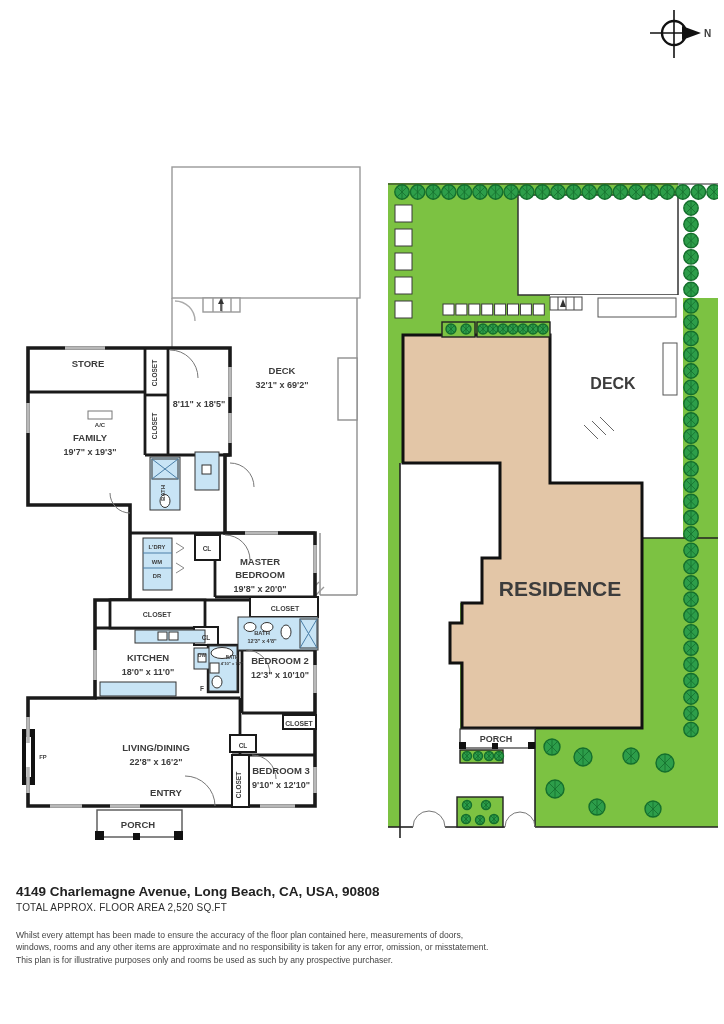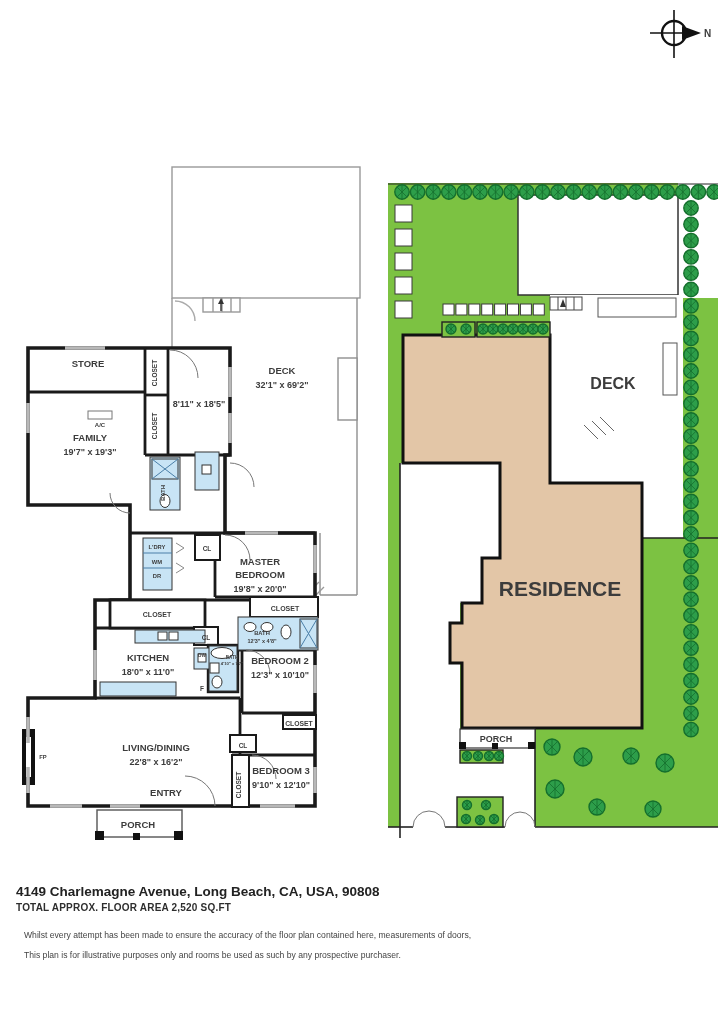--- a/index.html
+++ b/index.html
@@ -2,22 +2,22 @@
 <html><head>
 <meta charset="utf-8">
 <style>
   html,body{margin:0;padding:0;background:#fff;}
   .page{position:relative;width:724px;height:1024px;background:#ffffff;overflow:hidden;
         font-family:"Liberation Sans",sans-serif;color:#3a3a3a;}
   svg text{font-family:"Liberation Sans",sans-serif;font-weight:600;fill:#3c3c3c;}
   .abs{position:absolute;}
   .footer{position:absolute;left:16px;top:884px;width:695px;}
   .addr{font-size:13.5px;font-weight:700;color:#222;margin:0 0 3px 0;}
-  .area{font-size:10px;font-weight:700;color:#2e2e2e;margin:0 0 16px 0;letter-spacing:.2px;}
-  .disc{font-size:8.6px;font-weight:400;color:#444;line-height:1.45;margin:8px;}
+  .area{font-size:10px;font-weight:400;color:#2e2e2e;margin:0 0 16px 0;letter-spacing:.2px;}
+  .disc{font-size:8.6px;font-weight:400;color:#444;line-height:1.45;margin:0;}
 </style>
 </head>
 <body>
 
 <div class="page">
 
   <svg class="abs" style="left:630px;top:8px" width="92" height="58" viewBox="0 0 92 58">
     <line x1="20" y1="25" x2="66" y2="25" stroke="#111" stroke-width="1.6"></line>
     <line x1="44" y1="2" x2="44" y2="50" stroke="#111" stroke-width="1.6"></line>
     <circle cx="44" cy="25" r="12" fill="none" stroke="#111" stroke-width="2.4"></circle>
@@ -425,15 +425,16 @@
         <text x="225" y="206" font-size="16" text-anchor="middle">DECK</text>
         <text x="172" y="413" font-size="21" text-anchor="middle">RESIDENCE</text>
         <text x="108" y="559" font-size="9" text-anchor="middle">PORCH</text>
       </g>
   </svg>
 
   <div class="footer">
     <p class="addr">4149 Charlemagne Avenue, Long Beach, CA, USA, 90808</p>
     <p class="area">TOTAL APPROX. FLOOR AREA 2,520 SQ.FT</p>
     <p class="disc">Whilst every attempt has been made to ensure the accuracy of the floor plan contained here, measurements of doors,</p>
+    <p class="disc">windows, rooms and any other items are approximate and no responsibility is taken for any error, omission, or misstatement.</p>
     <p class="disc">This plan is for illustrative purposes only and rooms be used as such by any prospective purchaser.</p>
   </div>
 </div>
 
 </body></html>

